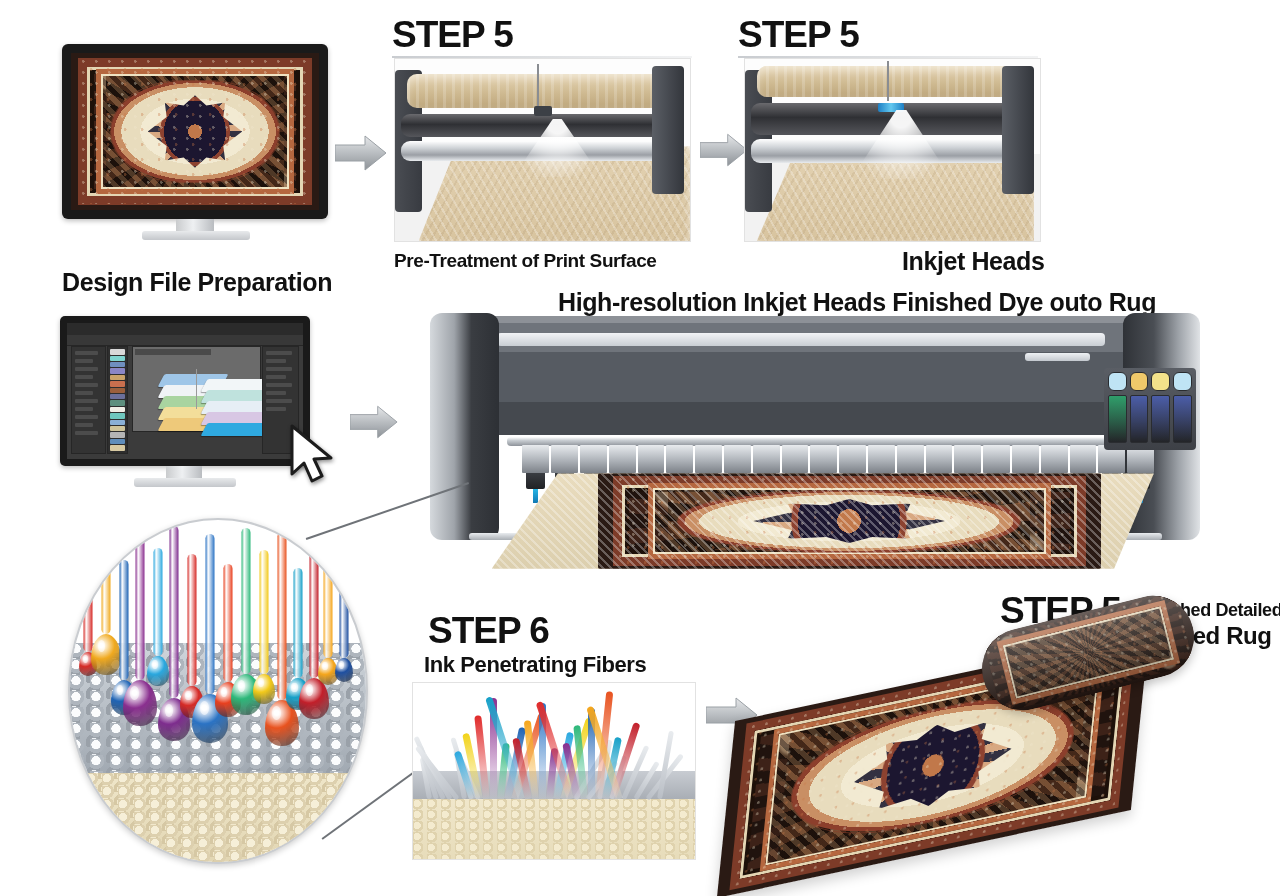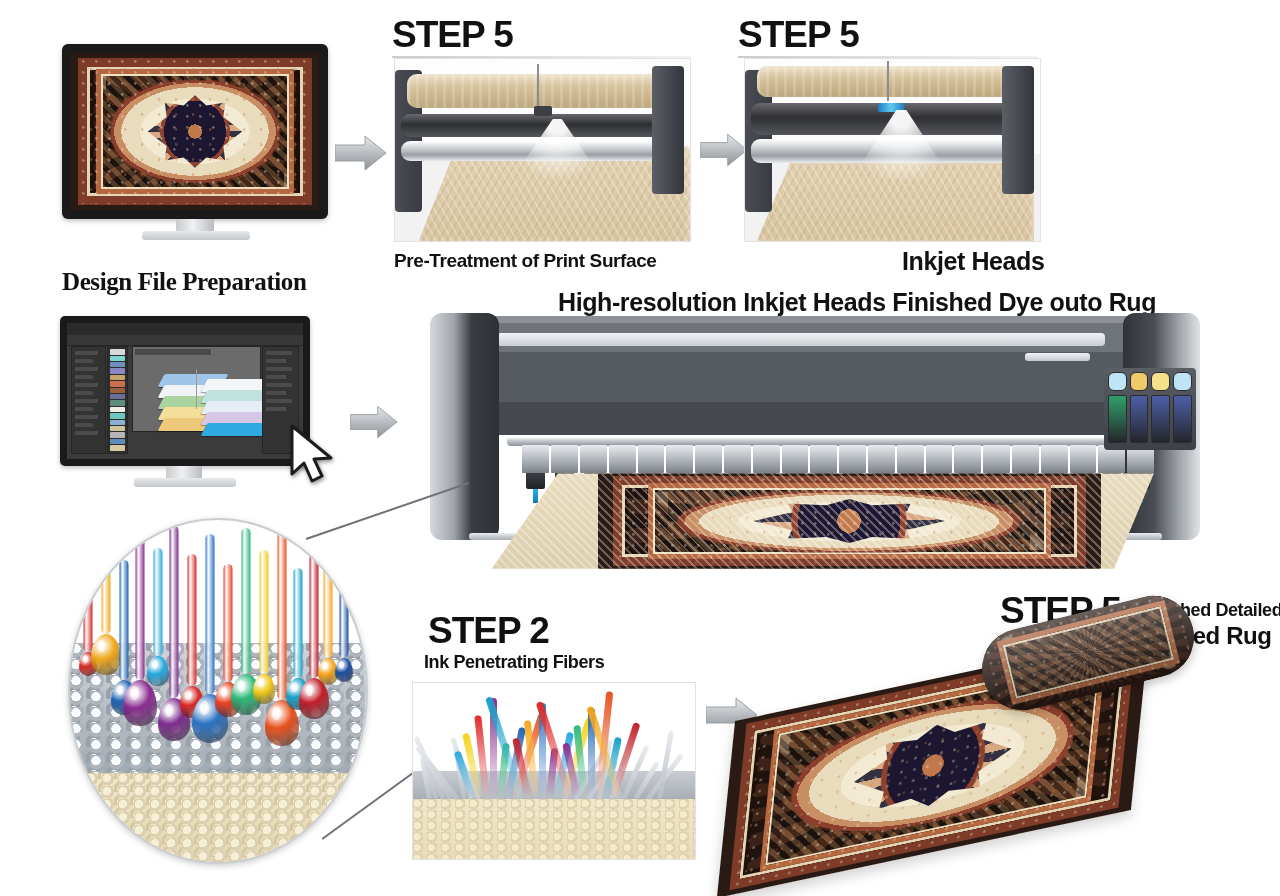--- a/index.html
+++ b/index.html
@@ -187,21 +187,21 @@
       <div class="border-out"></div>
       <div class="border-in"></div>
       <div class="medallion"></div>
       <div class="speck"></div>
     </div>
   </div>
 </div>
 <div class="mon-neck abs" style="left:176px;top:219px;width:38px;height:18px;"></div>
 <div class="mon-base abs" style="left:142px;top:231px;width:108px;height:9px;"></div>
 
-<div class="lbl" style="left:62px;top:268px;font-size:25px;font-family:Liberation Serif, serif;">Design File Preparation</div>
+<div class="lbl" style="left:62px;top:268px;font-size:25px;">Design File Preparation</div>
 
 <div class="arrow" style="left:335px;top:135px;">
   <svg width="52" height="36" viewBox="0 0 52 36">
     <defs>
         <linearGradient id="ag1" x1="0" y1="0" x2="0" y2="1">
       <stop offset="0" stop-color="#e6e8ea"></stop>
           <stop offset="0.5" stop-color="#b9bdc1"></stop>
           <stop offset="1" stop-color="#8e9398"></stop>
     </linearGradient>
       </defs>
@@ -467,22 +467,22 @@
         <div class="tail" style="height: 100px; top: 0px; background: linear-gradient(90deg, rgb(245, 166, 28), rgba(255, 255, 255, 0.85) 30%, rgb(245, 166, 28));"></div>
         <div class="bulb" style="top: 100px; width: 20px; height: 27px; background: radial-gradient(circle at 34% 28%, rgb(255, 255, 255) 0px, rgb(255, 255, 255) 6%, rgb(245, 166, 28) 38%, rgba(0, 0, 0, 0.45));"></div>
       </div>
       <div class="drop" style="left: 257px; top: 60px; width: 34px;">
         <div class="tail" style="height: 78px; top: 0px; background: linear-gradient(90deg, rgb(30, 79, 160), rgba(255, 255, 255, 0.85) 30%, rgb(30, 79, 160));"></div>
         <div class="bulb" style="top: 78px; width: 18px; height: 24.3px; background: radial-gradient(circle at 34% 28%, rgb(255, 255, 255) 0px, rgb(255, 255, 255) 6%, rgb(30, 79, 160) 38%, rgba(0, 0, 0, 0.45));"></div>
       </div>
     </div>
 </div>
 
-<div class="lbl step-head" style="left:428px;top:610px;">STEP 2</div>
-<div class="lbl" style="left:424px;top:652px;font-size:18px;text-align:right;">Ink Penetrating Fibers</div>
+<div class="lbl step-head" style="left:428px;top:610px;">STEP 6</div>
+<div class="lbl" style="left:424px;top:652px;font-size:22px;text-align:right;">Ink Penetrating Fibers</div>
 
 <div class="panel" style="left:412px;top:682px;width:282px;height:176px;">
   <div class="s4">
     <div class="base"></div>
     <div class="gray"></div>
     <div class="abs" id="s4art" style="inset:0;">
         <div class="fib" style="left: 14px; height: 42px; transform: rotate(-10deg);"></div>
         <div class="fib" style="left: 21px; height: 55px; transform: rotate(-17deg);"></div>
         <div class="fib" style="left: 28px; height: 68px; transform: rotate(-24deg);"></div>
         <div class="fib" style="left: 35px; height: 53px; transform: rotate(-31deg);"></div>

